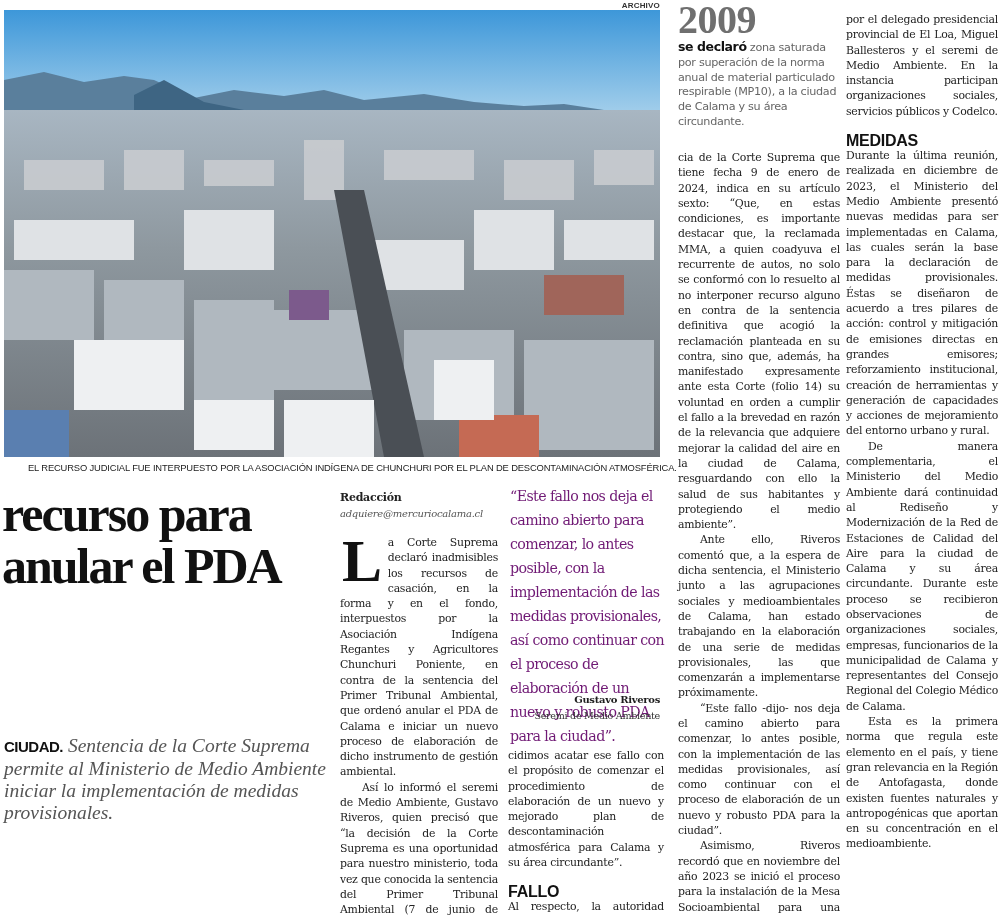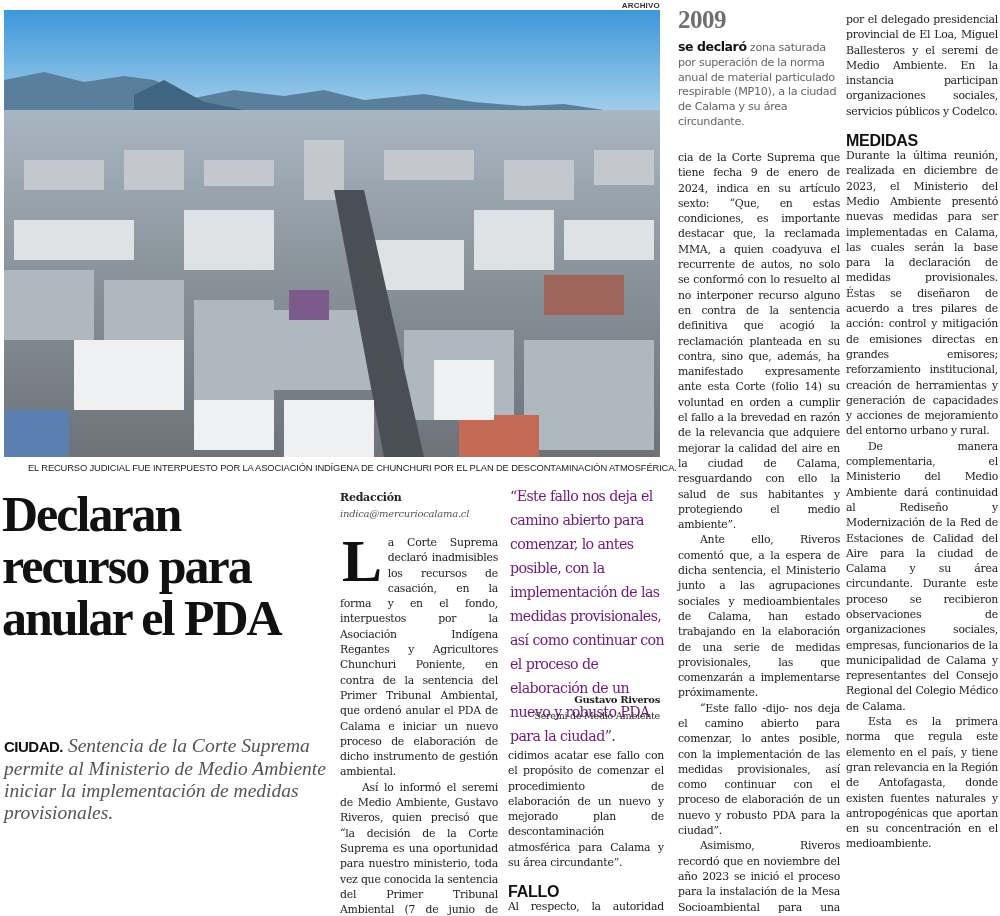--- a/index.html
+++ b/index.html
@@ -36,21 +36,21 @@
   .dropcap { float: left; font-family: "Liberation Serif", serif; font-weight: bold; font-size: 60px; line-height: 48px; height: 46px; margin: 2px 6px 0 2px; color: #111; }
 
   .pullquote { position: absolute; left: 510px; top: 484px; width: 156px;
     font-family: "DejaVu Serif", serif; font-size: 14.2px; line-height: 24px; color: #701a75; letter-spacing: -0.6px; }
   .pq-name { position: absolute; left: 510px; top: 694px; width: 150px; text-align: right;
     font-family: "DejaVu Serif", serif; font-weight: bold; font-size: 10px; letter-spacing: -0.3px; }
   .pq-role { position: absolute; left: 500px; top: 710px; width: 160px; text-align: right;
     font-family: "DejaVu Serif", serif; font-size: 9.6px; color: #333; letter-spacing: -0.3px; }
 
   .fact-year { position: absolute; left: 678px; top: 2px; font-family: "Liberation Serif", serif; font-weight: bold;
-    font-size: 25px; line-height: 36px; color: #6f6f6f; letter-spacing: -0.5px; text-align: right; }
+    font-size: 40px; line-height: 36px; color: #6f6f6f; letter-spacing: -0.5px; text-align: right; }
   .fact-text { position: absolute; left: 678px; top: 40px; width: 160px; font-family: "DejaVu Sans", sans-serif;
     font-size: 11.2px; line-height: 14.8px; color: #666; letter-spacing: -0.3px; }
   .fact-text b { color: #111; font-size: 12.5px; letter-spacing: -0.4px; }
 </style>
 </head>
 <body>
 
 <div class="photo-credit">ARCHIVO</div>
 
 <div class="photo">
@@ -104,33 +104,32 @@
         <rect x="190" y="390" width="80" height="50"></rect>
       <rect x="280" y="390" width="90" height="57"></rect>
         <rect x="430" y="350" width="60" height="60"></rect>
     </g>
   </svg>
 </div>
 
 <div class="caption">EL RECURSO JUDICIAL FUE INTERPUESTO POR LA ASOCIACIÓN INDÍGENA DE CHUNCHURI POR EL PLAN DE DESCONTAMINACIÓN ATMOSFÉRICA.</div>
 
 <h1 class="headline">
-  <span>Declaran</span>
   <span>recurso para</span>
   <span>anular el PDA</span>
 </h1>
 
 <div class="deck">
   <span class="section">CIUDAD.</span>
   <span>Sentencia de la Corte Suprema permite al Ministerio de Medio Ambiente iniciar la implementación de medidas provisionales.</span>
 </div>
 
 <div class="col" style="left:340px; top:490px; width:158px;">
   <div class="byline-name">Redacción</div>
-  <div class="byline-email">indica@mercuriocalama.cl</div>
+  <div class="byline-email">adquiere@mercuriocalama.cl</div>
   <div class="dropcap-wrap">
     <span class="dropcap">L</span>
     <p>a Corte Suprema declaró inadmisibles los recursos de casación, en la forma y en el fondo, interpuestos por la Asociación Indígena Regantes y Agricultores Chunchuri Poniente, en contra de la sentencia del Primer Tribunal Ambiental, que ordenó anular el PDA de Calama e iniciar un nuevo proceso de elaboración de dicho instrumento de gestión ambiental.</p>
   </div>
   <p class="ind">Así lo informó el seremi de Medio Ambiente, Gustavo Riveros, quien precisó que “la decisión de la Corte Suprema es una oportunidad para nuestro ministerio, toda vez que conocida la sentencia del Primer Tribunal Ambiental (7 de junio de 2023), que ordenó anular el PDA de Calama, de-</p>
 </div>
 
 <div class="pullquote">“Este fallo nos deja el camino abierto para comenzar, lo antes posible, con la implementación de las medidas provisionales, así como continuar con el proceso de elaboración de un nuevo y robusto PDA para la ciudad”.</div>
 <div class="pq-name">Gustavo Riveros</div>
 <div class="pq-role">Seremi de Medio Ambiente</div>

